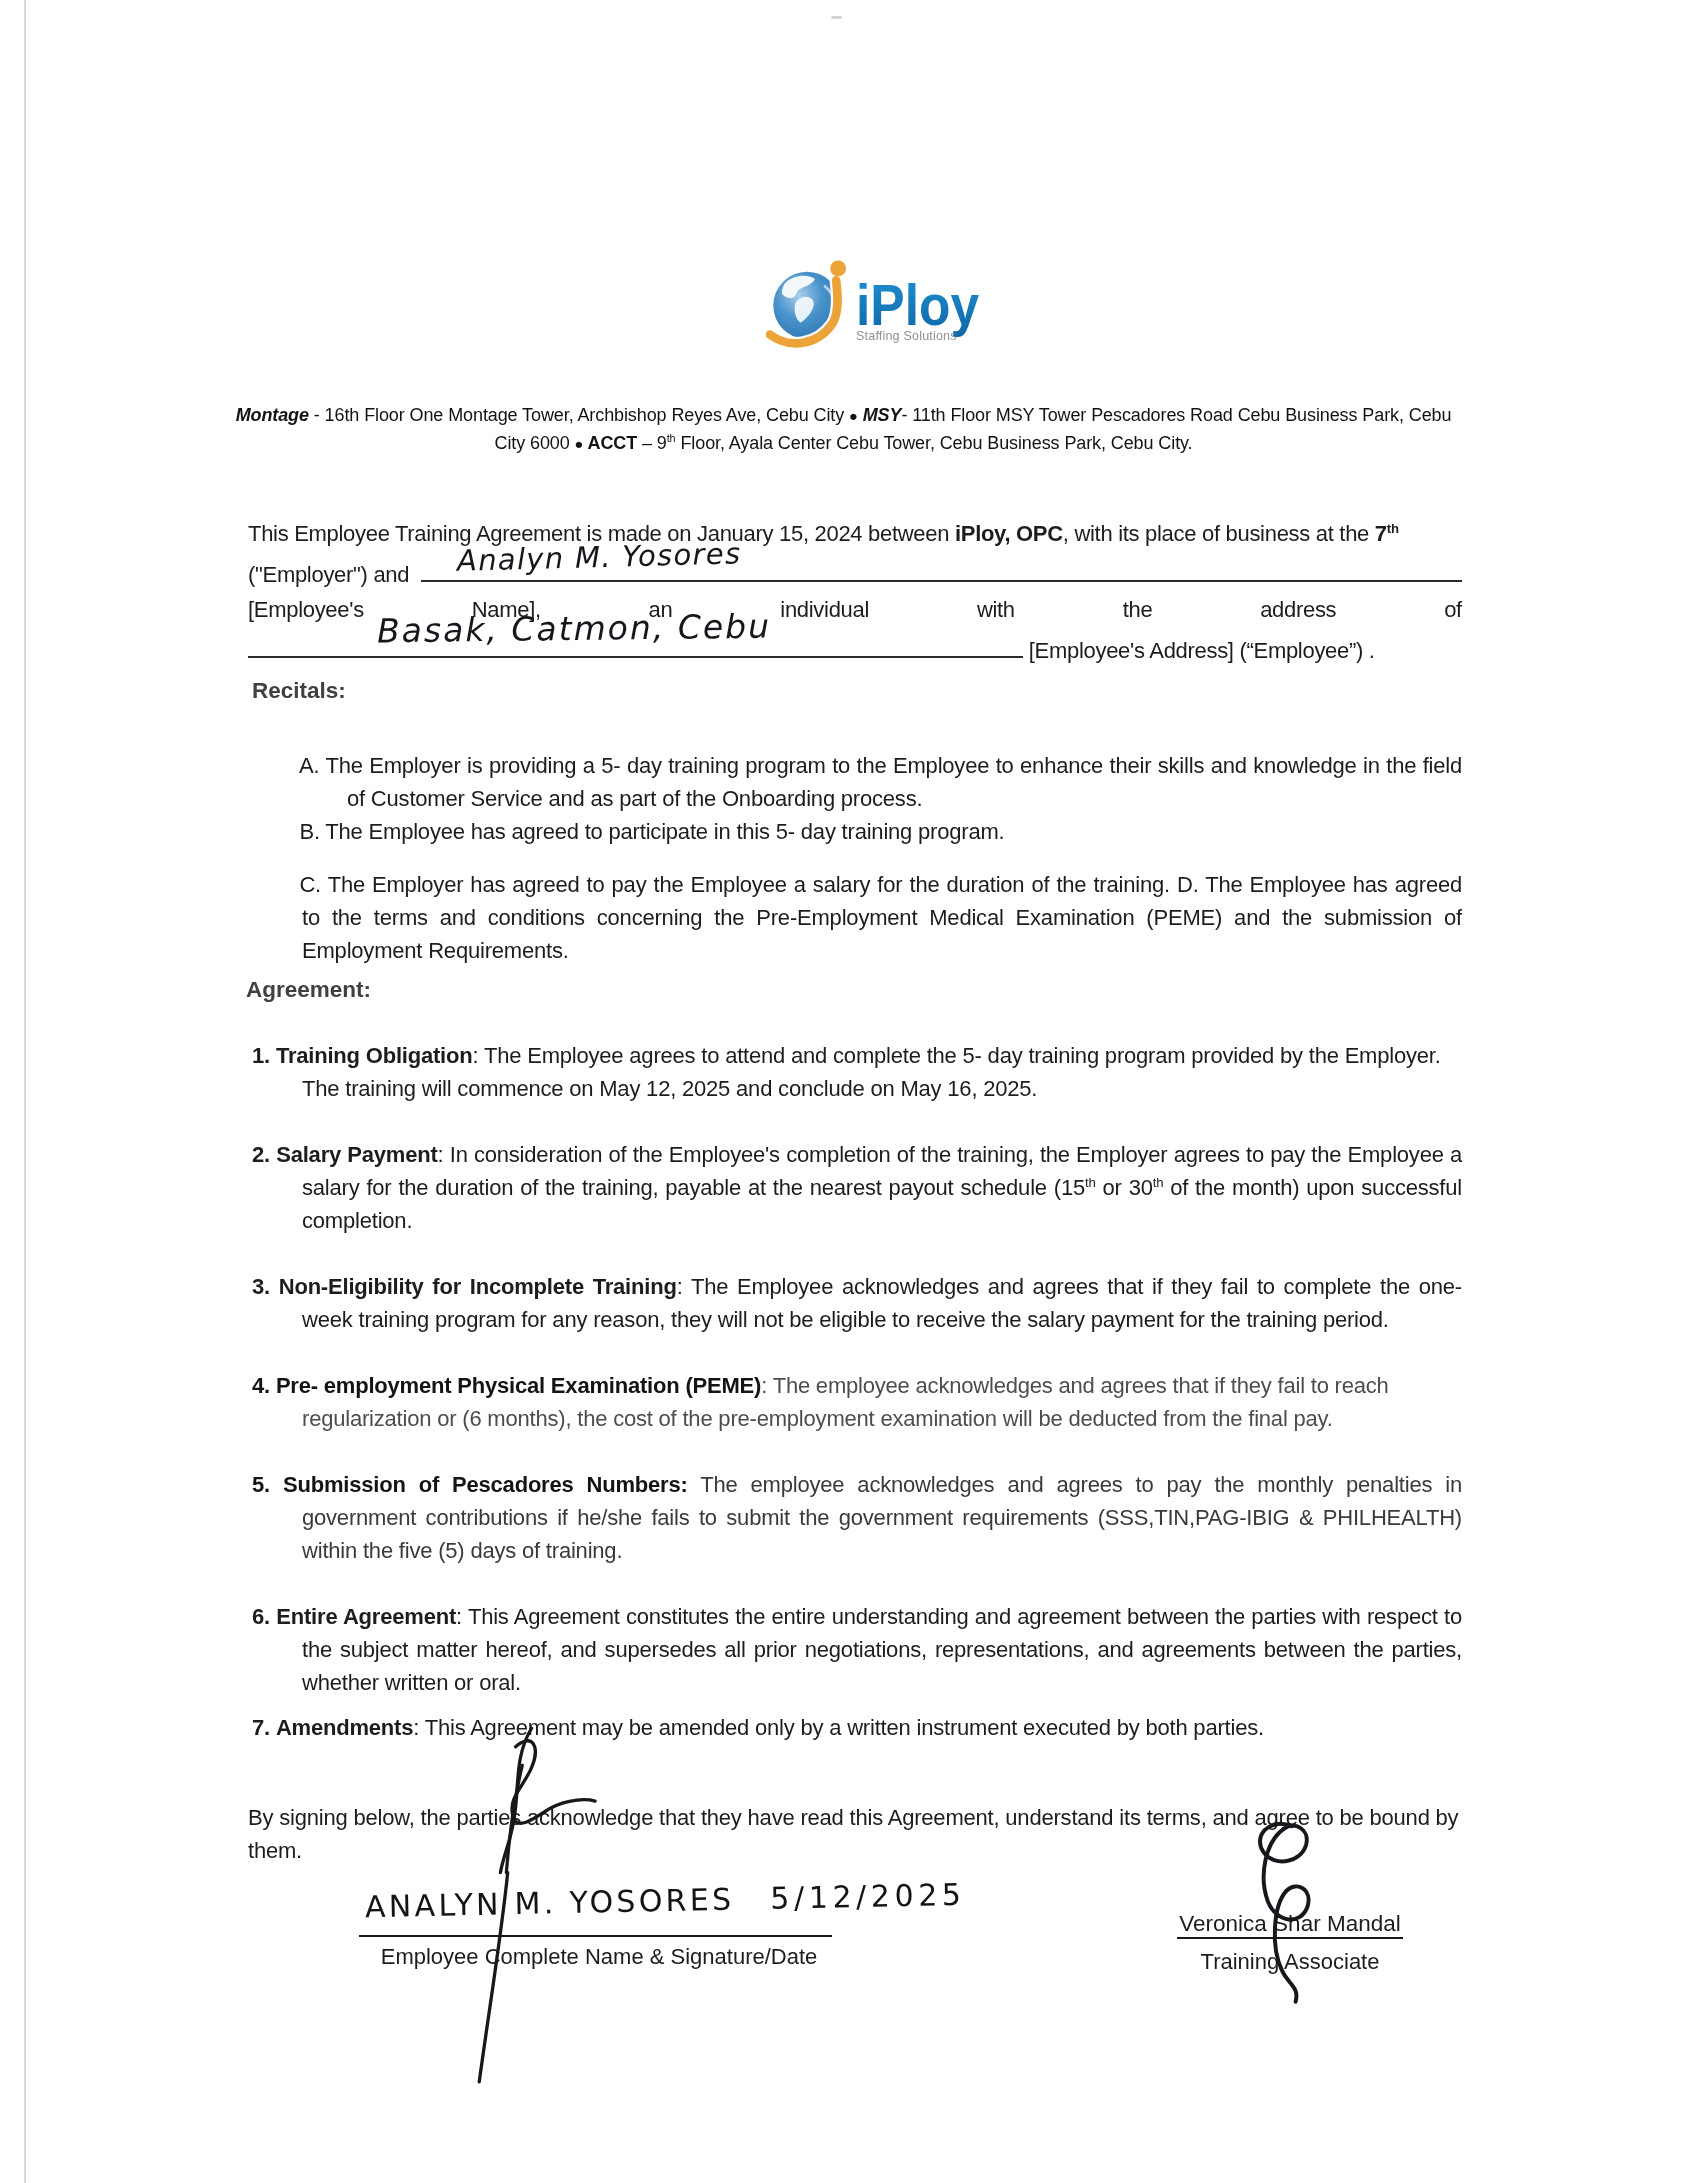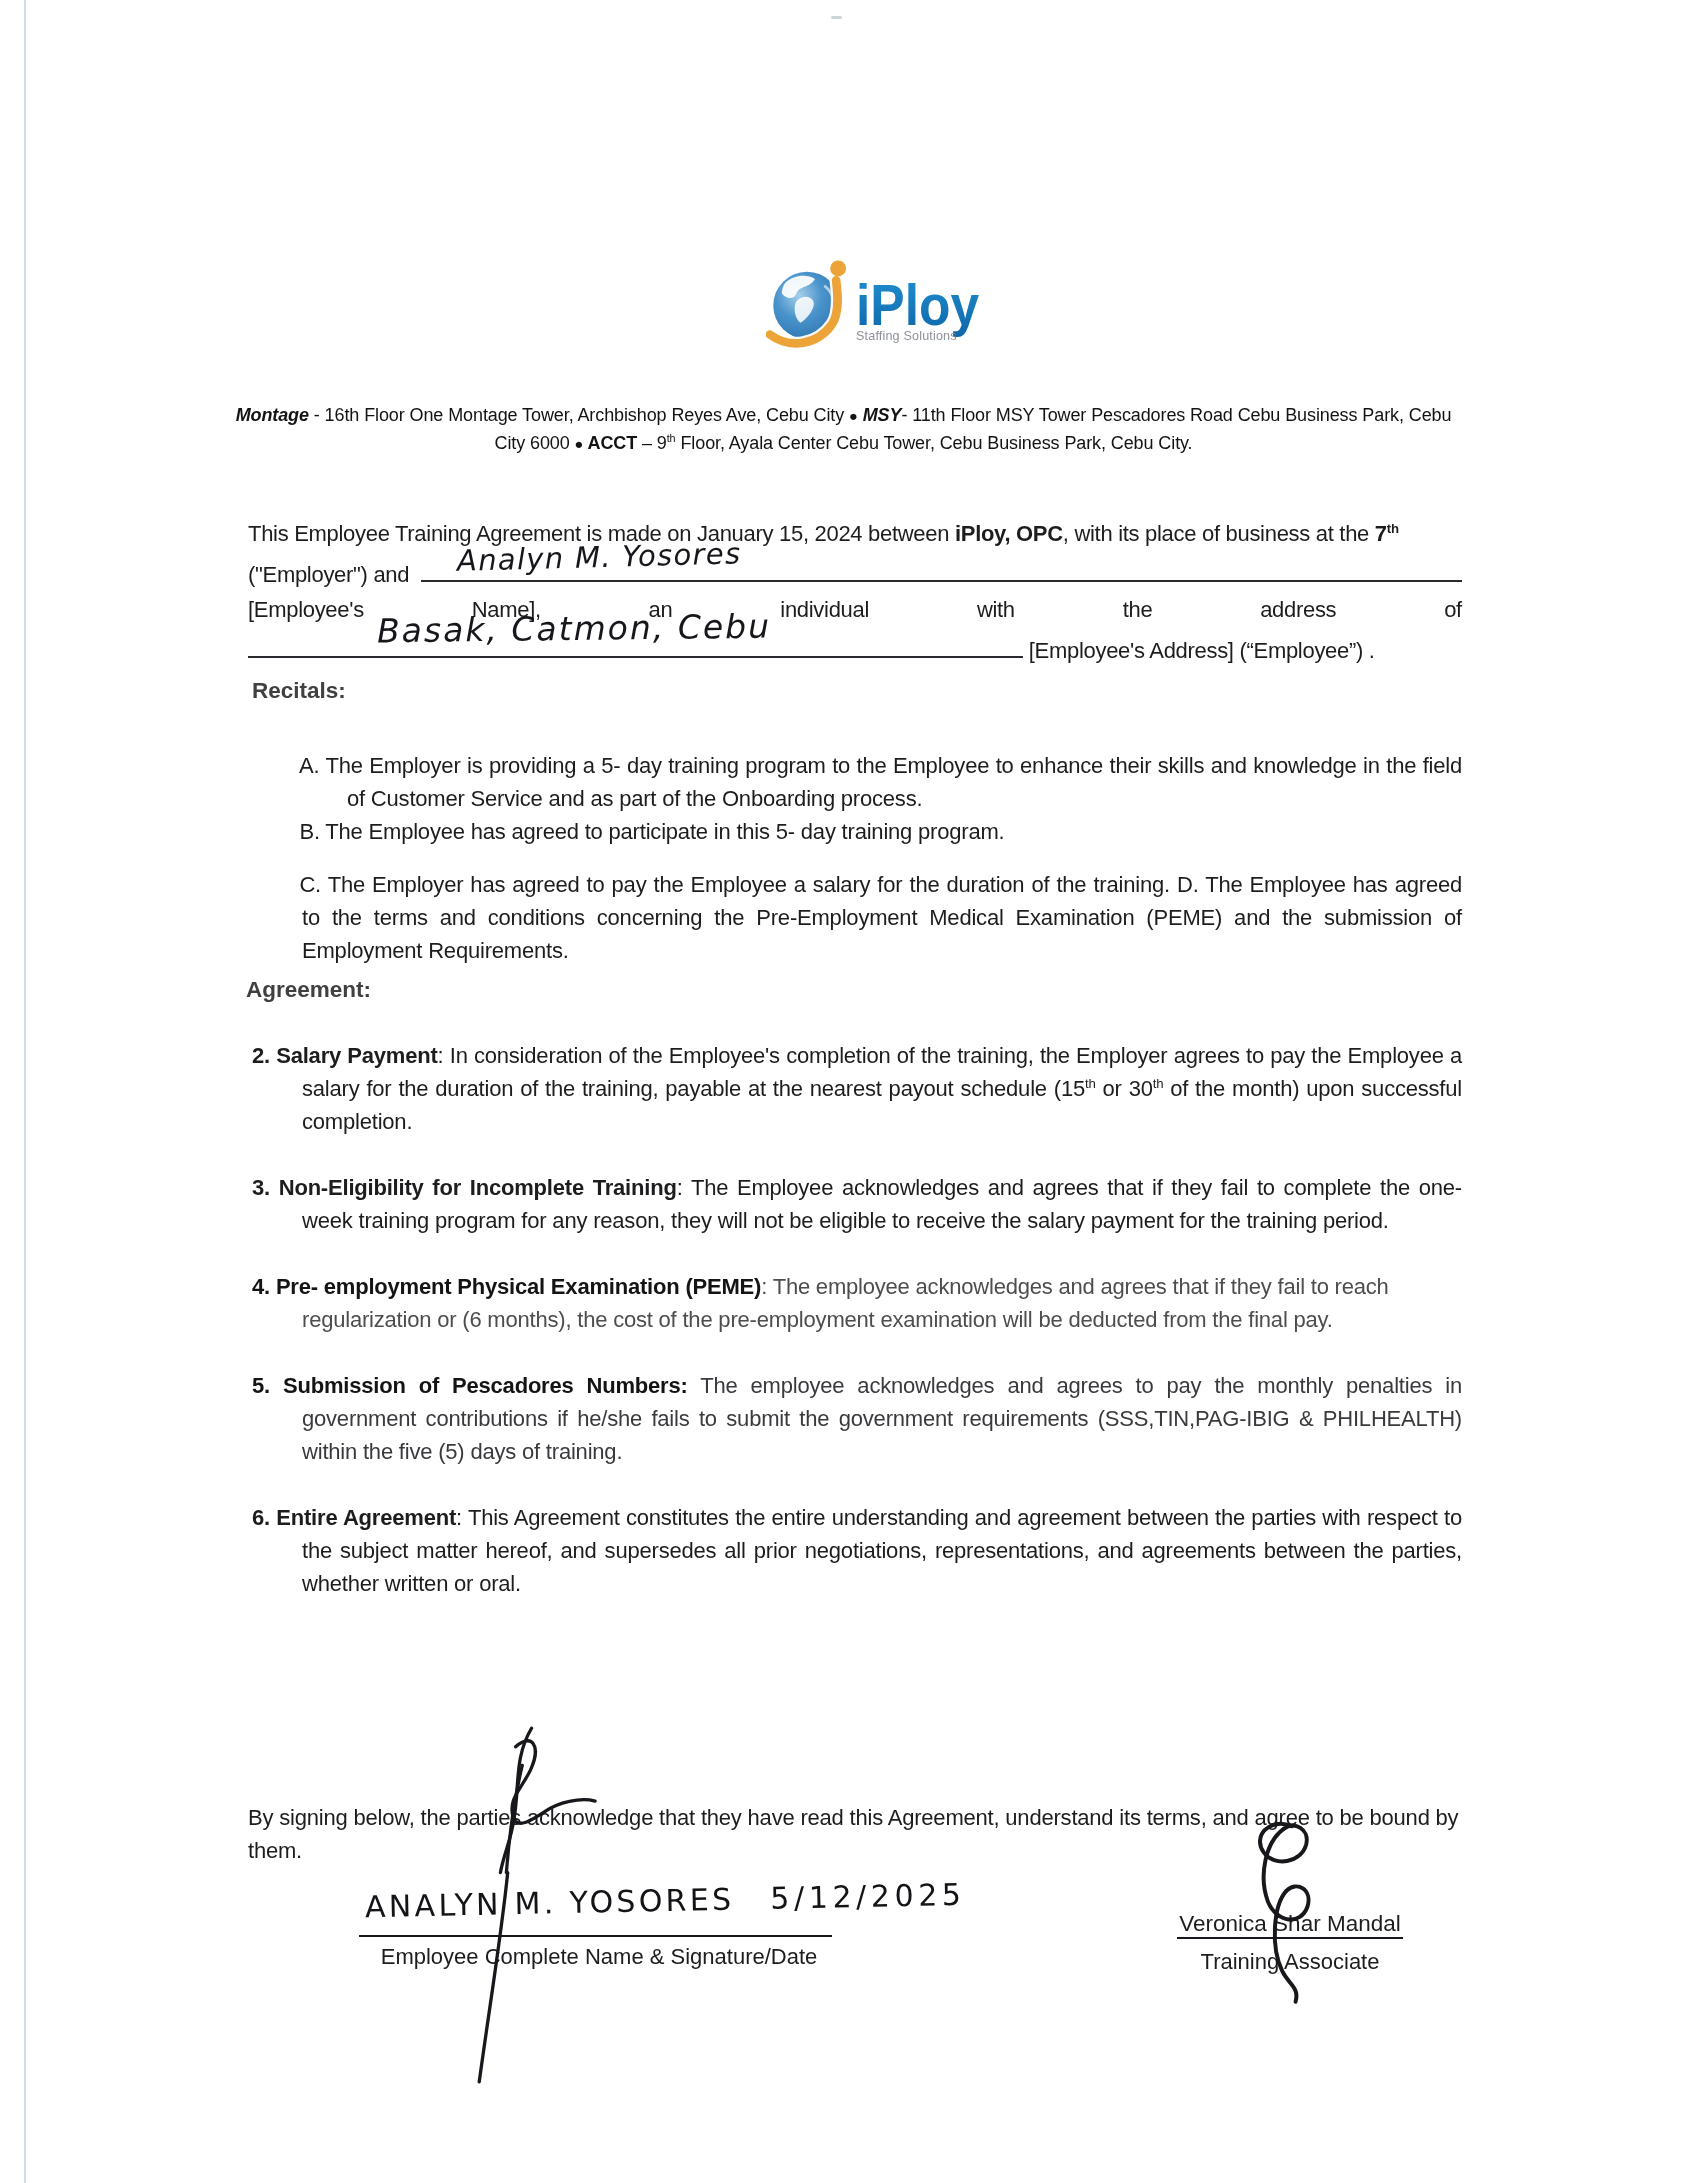--- a/index.html
+++ b/index.html
@@ -139,39 +139,47 @@
   </div>
   <div class="recital-bc" style="text-align:justify;margin-top:20px;">
     <span>C.</span>
     <span>The Employer has agreed to pay the Employee a salary for the duration of the training. D. The Employee has agreed to the terms and conditions concerning the Pre-Employment Medical Examination (PEME) and the submission of Employment Requirements.</span>
   </div>
 </div>
 
 <div class="abs heading" style="left:246px;top:977px;">Agreement:</div>
 
 <div class="abs doc agreement-list">
+  <div class="item">
+    <span class="b">1.</span>
+    <span class="b">Training Obligation</span><span>: </span><span>The Employee agrees to attend and complete the 5- day training program provided by the Employer. The training will commence on May 12, 2025 and conclude on May 16, 2025.</span>
+  </div>
   <div class="item jc">
     <span class="b">2.</span>
     <span class="b">Salary Payment</span><span>: </span><span>In consideration of the Employee's completion of the training, the Employer agrees to pay the Employee a salary for the duration of the training, payable at the nearest payout schedule (15</span><sup>th</sup><span> or 30</span><sup>th</sup><span> of the month) upon successful completion.</span>
   </div>
   <div class="item jc">
     <span class="b">3.</span>
     <span class="b">Non-Eligibility for Incomplete Training</span><span>: </span><span>The Employee acknowledges and agrees that if they fail to complete the one-week training program for any reason, they will not be eligible to receive the salary payment for the training period.</span>
   </div>
   <div class="item item-light">
     <span class="b" style="color:#141416;">4.</span>
     <span class="b" style="color:#141416;">Pre- employment Physical Examination (PEME)</span><span>: </span><span>The employee acknowledges and agrees that if they fail to reach regularization or (6 months), the cost of the pre-employment examination will be deducted from the final pay.</span>
   </div>
   <div class="item jc item-mid">
     <span class="b" style="color:#141416;">5.</span>
     <span class="b" style="color:#141416;">Submission of Pescadores Numbers:</span><span> </span><span>The employee acknowledges and agrees to pay the monthly penalties in government contributions if he/she fails to submit the government requirements (SSS,TIN,PAG-IBIG &amp; PHILHEALTH) within the five (5) days of training.</span>
   </div>
   <div class="item jc" style="margin-bottom:12px;">
     <span class="b">6.</span>
     <span class="b">Entire Agreement</span><span>: </span><span>This Agreement constitutes the entire understanding and agreement between the parties with respect to the subject matter hereof, and supersedes all prior negotiations, representations, and agreements between the parties, whether written or oral.</span>
+  </div>
+  <div class="item" style="margin-bottom:13.2px;">
+    <span class="b">7.</span>
+    <span class="b">Amendments</span><span>: </span><span>This Agreement may be amended only by a written instrument executed by both parties.</span>
   </div>
 </div>
 
 <div class="abs doc closing">By signing below, the parties acknowledge that they have read this Agreement, understand its terms, and agree to be bound by them.</div>
 
 <svg class="abs" style="left:415px;top:1719px;z-index:5;" width="192" height="374" viewBox="0 0 290 565">
   <g fill="none" stroke="#17171c" stroke-width="5" stroke-linecap="round">
     <path d="M176,14 C150,58 158,98 150,148 C145,184 134,204 129,232"></path>
     <path d="M152,42 C176,20 192,40 174,78 C159,108 141,120 148,148 C154,168 178,152 196,140 C216,126 250,118 272,124"></path>
     <path d="M162,70 C150,120 142,180 138,232"></path>

